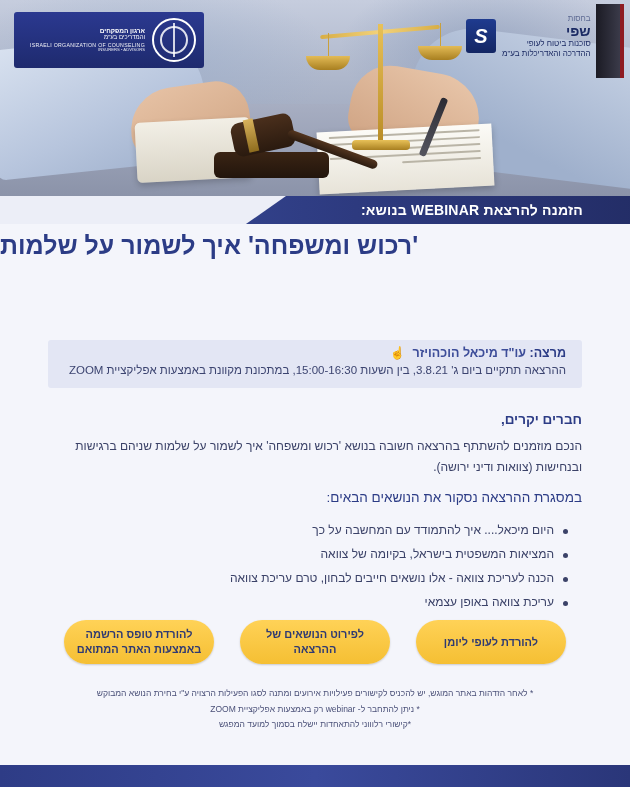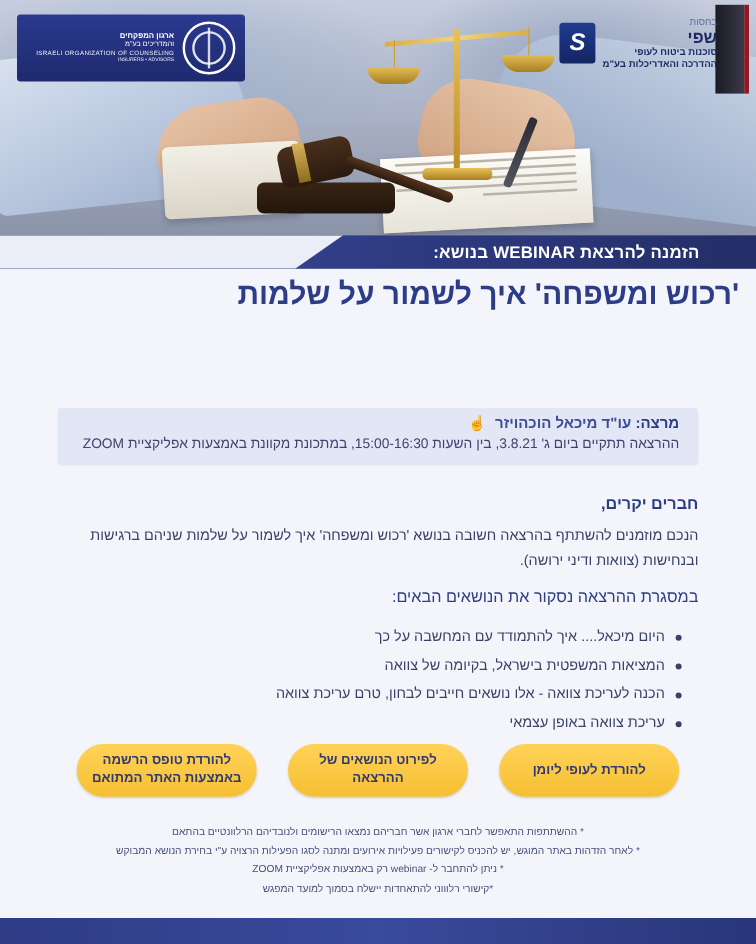--- a/index.html
+++ b/index.html
@@ -155,21 +155,21 @@
   .logo-left-txt .l3{font-size:5.2px;letter-spacing:.3px;opacity:.95;margin-top:2px;}
   .logo-left-txt .l4{font-size:4.2px;opacity:.9;}
 
   .logo-right{
     position:absolute;right:14px;top:10px;width:150px;height:52px;
     display:flex;align-items:center;justify-content:flex-end;gap:6px;
   }
   .logo-right-txt{text-align:right;color:#1b2a63;line-height:1.15;}
   .logo-right-txt .r0{font-size:8px;color:#5e6b93;}
   .logo-right-txt .r1{font-size:14px;font-weight:bold;}
-  .logo-right-txt .r2{font-size:8px;font-weight:bold;text-align:right;}
+  .logo-right-txt .r2{font-size:8px;font-weight:normal;text-align:right;}
   .logo-right-mark{
     width:30px;height:34px;border-radius:3px;
     background:linear-gradient(180deg,#1f3b8f,#132663);
     color:#fff;font-size:20px;font-weight:bold;font-style:italic;
     display:flex;align-items:center;justify-content:center;
   }
   .book-spine{
     position:absolute;right:6px;top:4px;width:24px;height:74px;
     background:linear-gradient(90deg,#1b1b24,#3a3a49);
     border-right:4px solid #8e1b22;
@@ -188,21 +188,21 @@
   }
   .banner-tail{
     position:absolute;left:0;top:0;height:28px;width:286px;
     background:#eceef7;
     clip-path:polygon(0 0, 100% 0, 86% 100%, 0 100%);
   }
 
   
   .title-wrap{
     position:absolute;left:0;top:230px;width:616px;
-    text-align:right;color:#2c3c86;
+    text-align:left;color:#2c3c86;
   }
   .title-l1,.title-l2{
     font-size:25px;font-weight:bold;line-height:1.26;
   }
 
   
   .lecturer{
     position:absolute;left:48px;top:340px;width:534px;height:48px;
     background:#e3e6f4;border-radius:3px;
     box-sizing:border-box;padding:6px 16px 0 16px;
@@ -356,20 +356,19 @@
     <li>עריכת צוואה באופן עצמאי</li>
   </ul>
 
   <div class="btns">
     <div class="btn">להורדת טופס הרשמה באמצעות האתר המתואם</div>
     <div class="btn">לפירוט הנושאים של ההרצאה</div>
     <div class="btn">להורדת לעופי ליומן</div>
   </div>
 
   <div class="notes">
-    <div>* ההשתתפות התאפשר לחברי ארגון אשר חבריהם נמצאו הרישומים ולנובדיהם הרלוונטיים בהתאם</div>
     <div>* לאחר הזדהות באתר המוגש, יש להכניס לקישורים פעילויות אירועים ומתנה לסגו הפעילות הרצויה ע"י בחירת הנושא המבוקש</div>
     <div>* ניתן להתחבר ל- webinar רק באמצעות אפליקציית ZOOM</div>
     <div>*קישורי רלוווני להתאחדות יישלח בסמוך למועד המפגש</div>
   </div>
 
   <div class="bottom-bar"></div>
 </div>
 
 </body></html>

